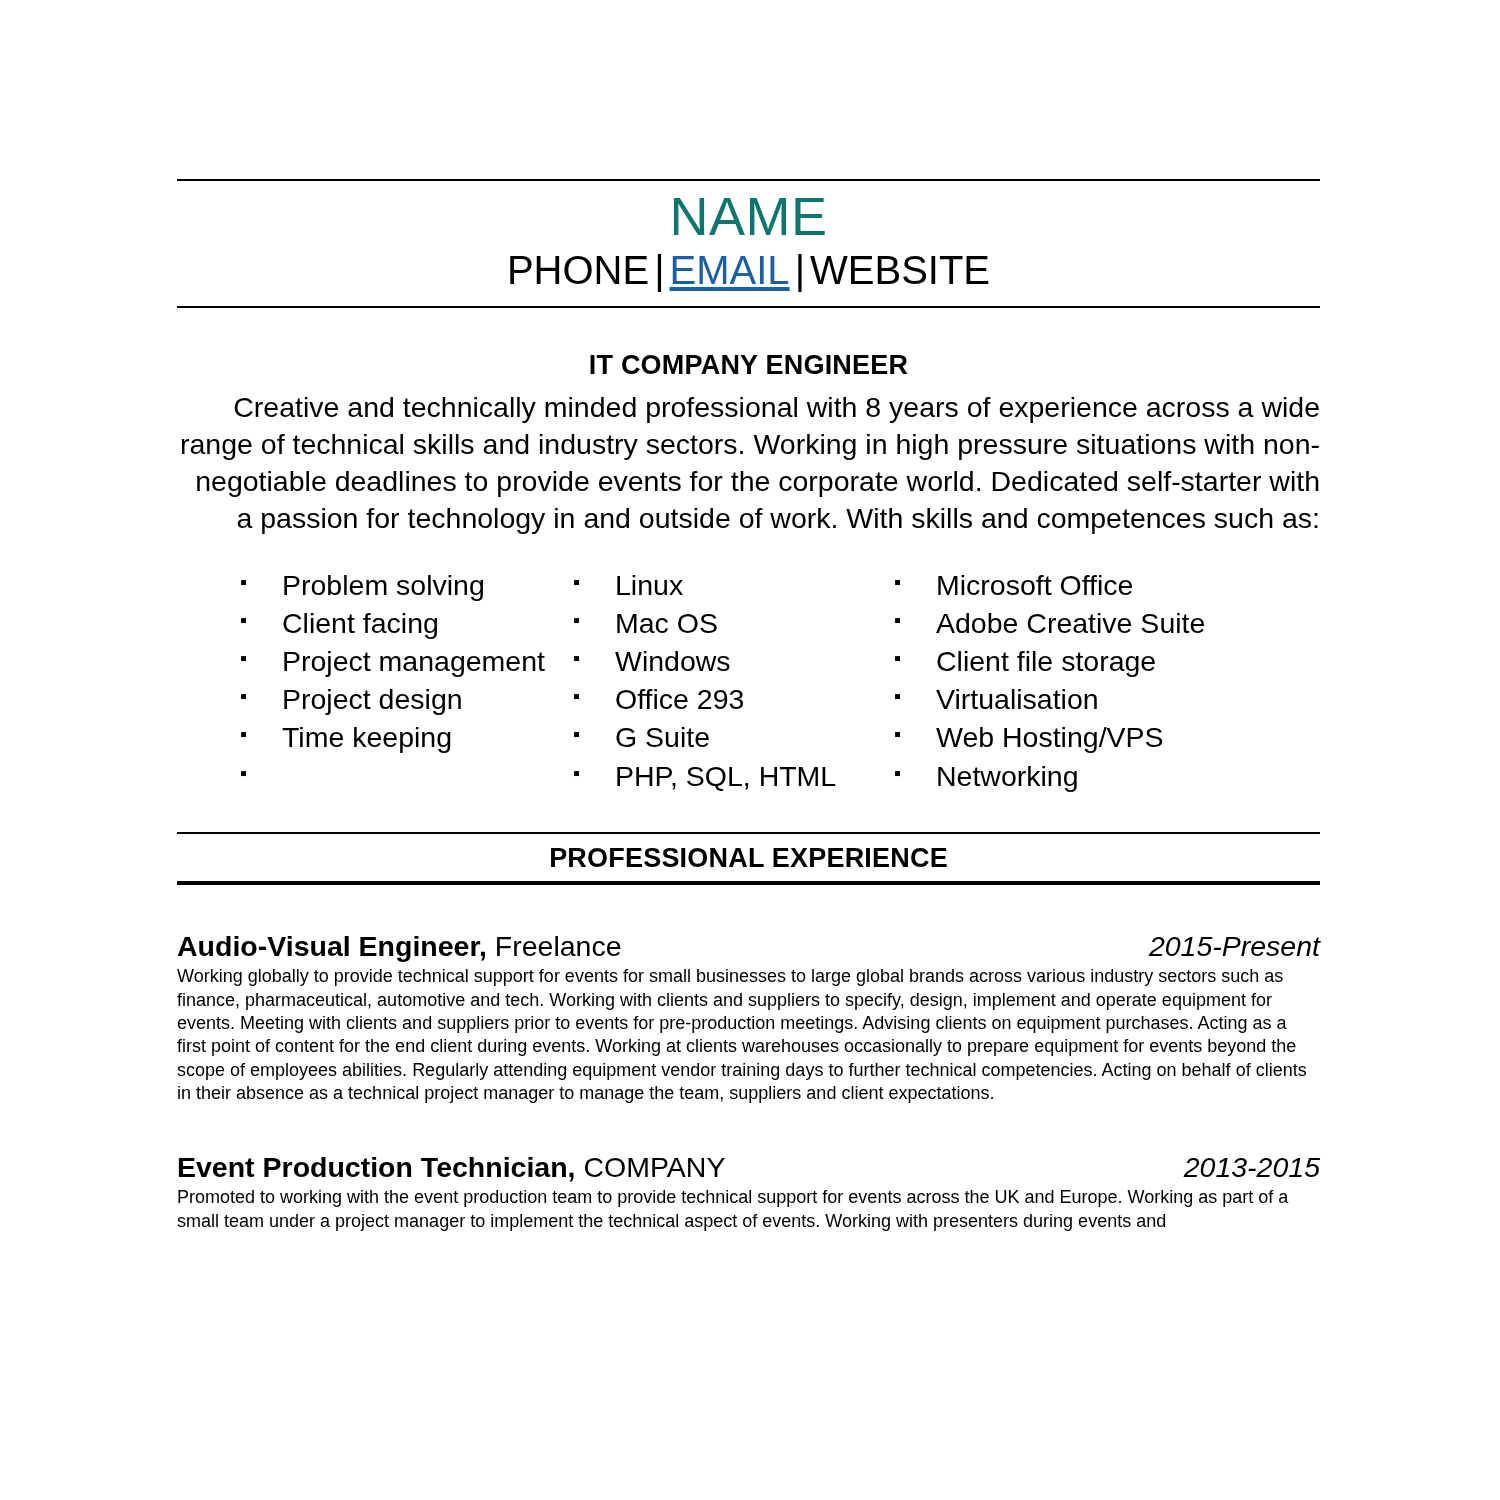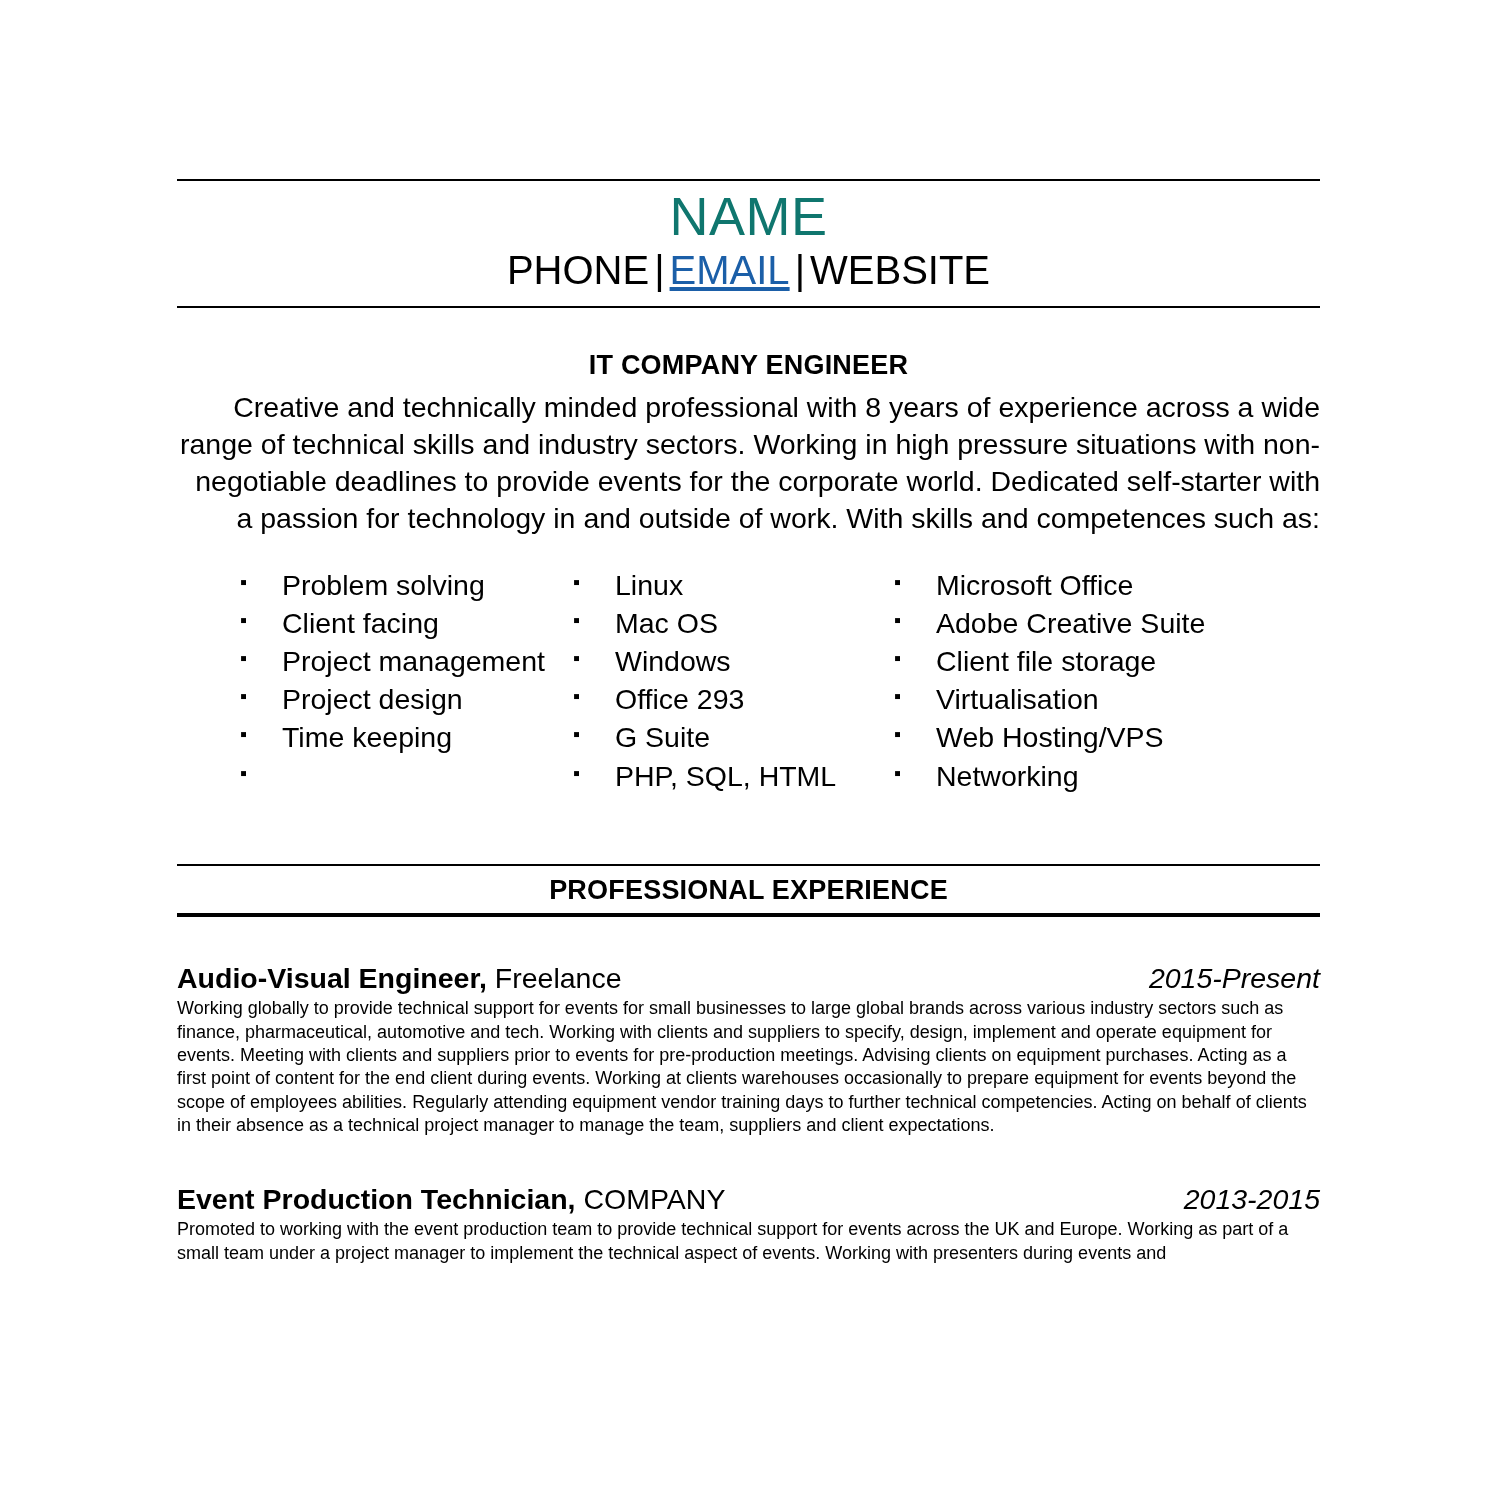--- a/index.html
+++ b/index.html
@@ -108,21 +108,21 @@
     font-size: 20px;
     line-height: 1.55;
     color: #000;
   }
   .skill-text {
     flex: 1 1 auto;
   }
 
   
   .section-head {
-    margin-top: 68px;
+    margin-top: 36px;
     border-top: 2px solid #000;
     border-bottom: 4px solid #000;
     text-align: center;
     padding: 9px 0 7px 0;
   }
   .section-head .label {
     font-weight: bold;
     font-size: 27px;
     letter-spacing: 0.2px;
   }

